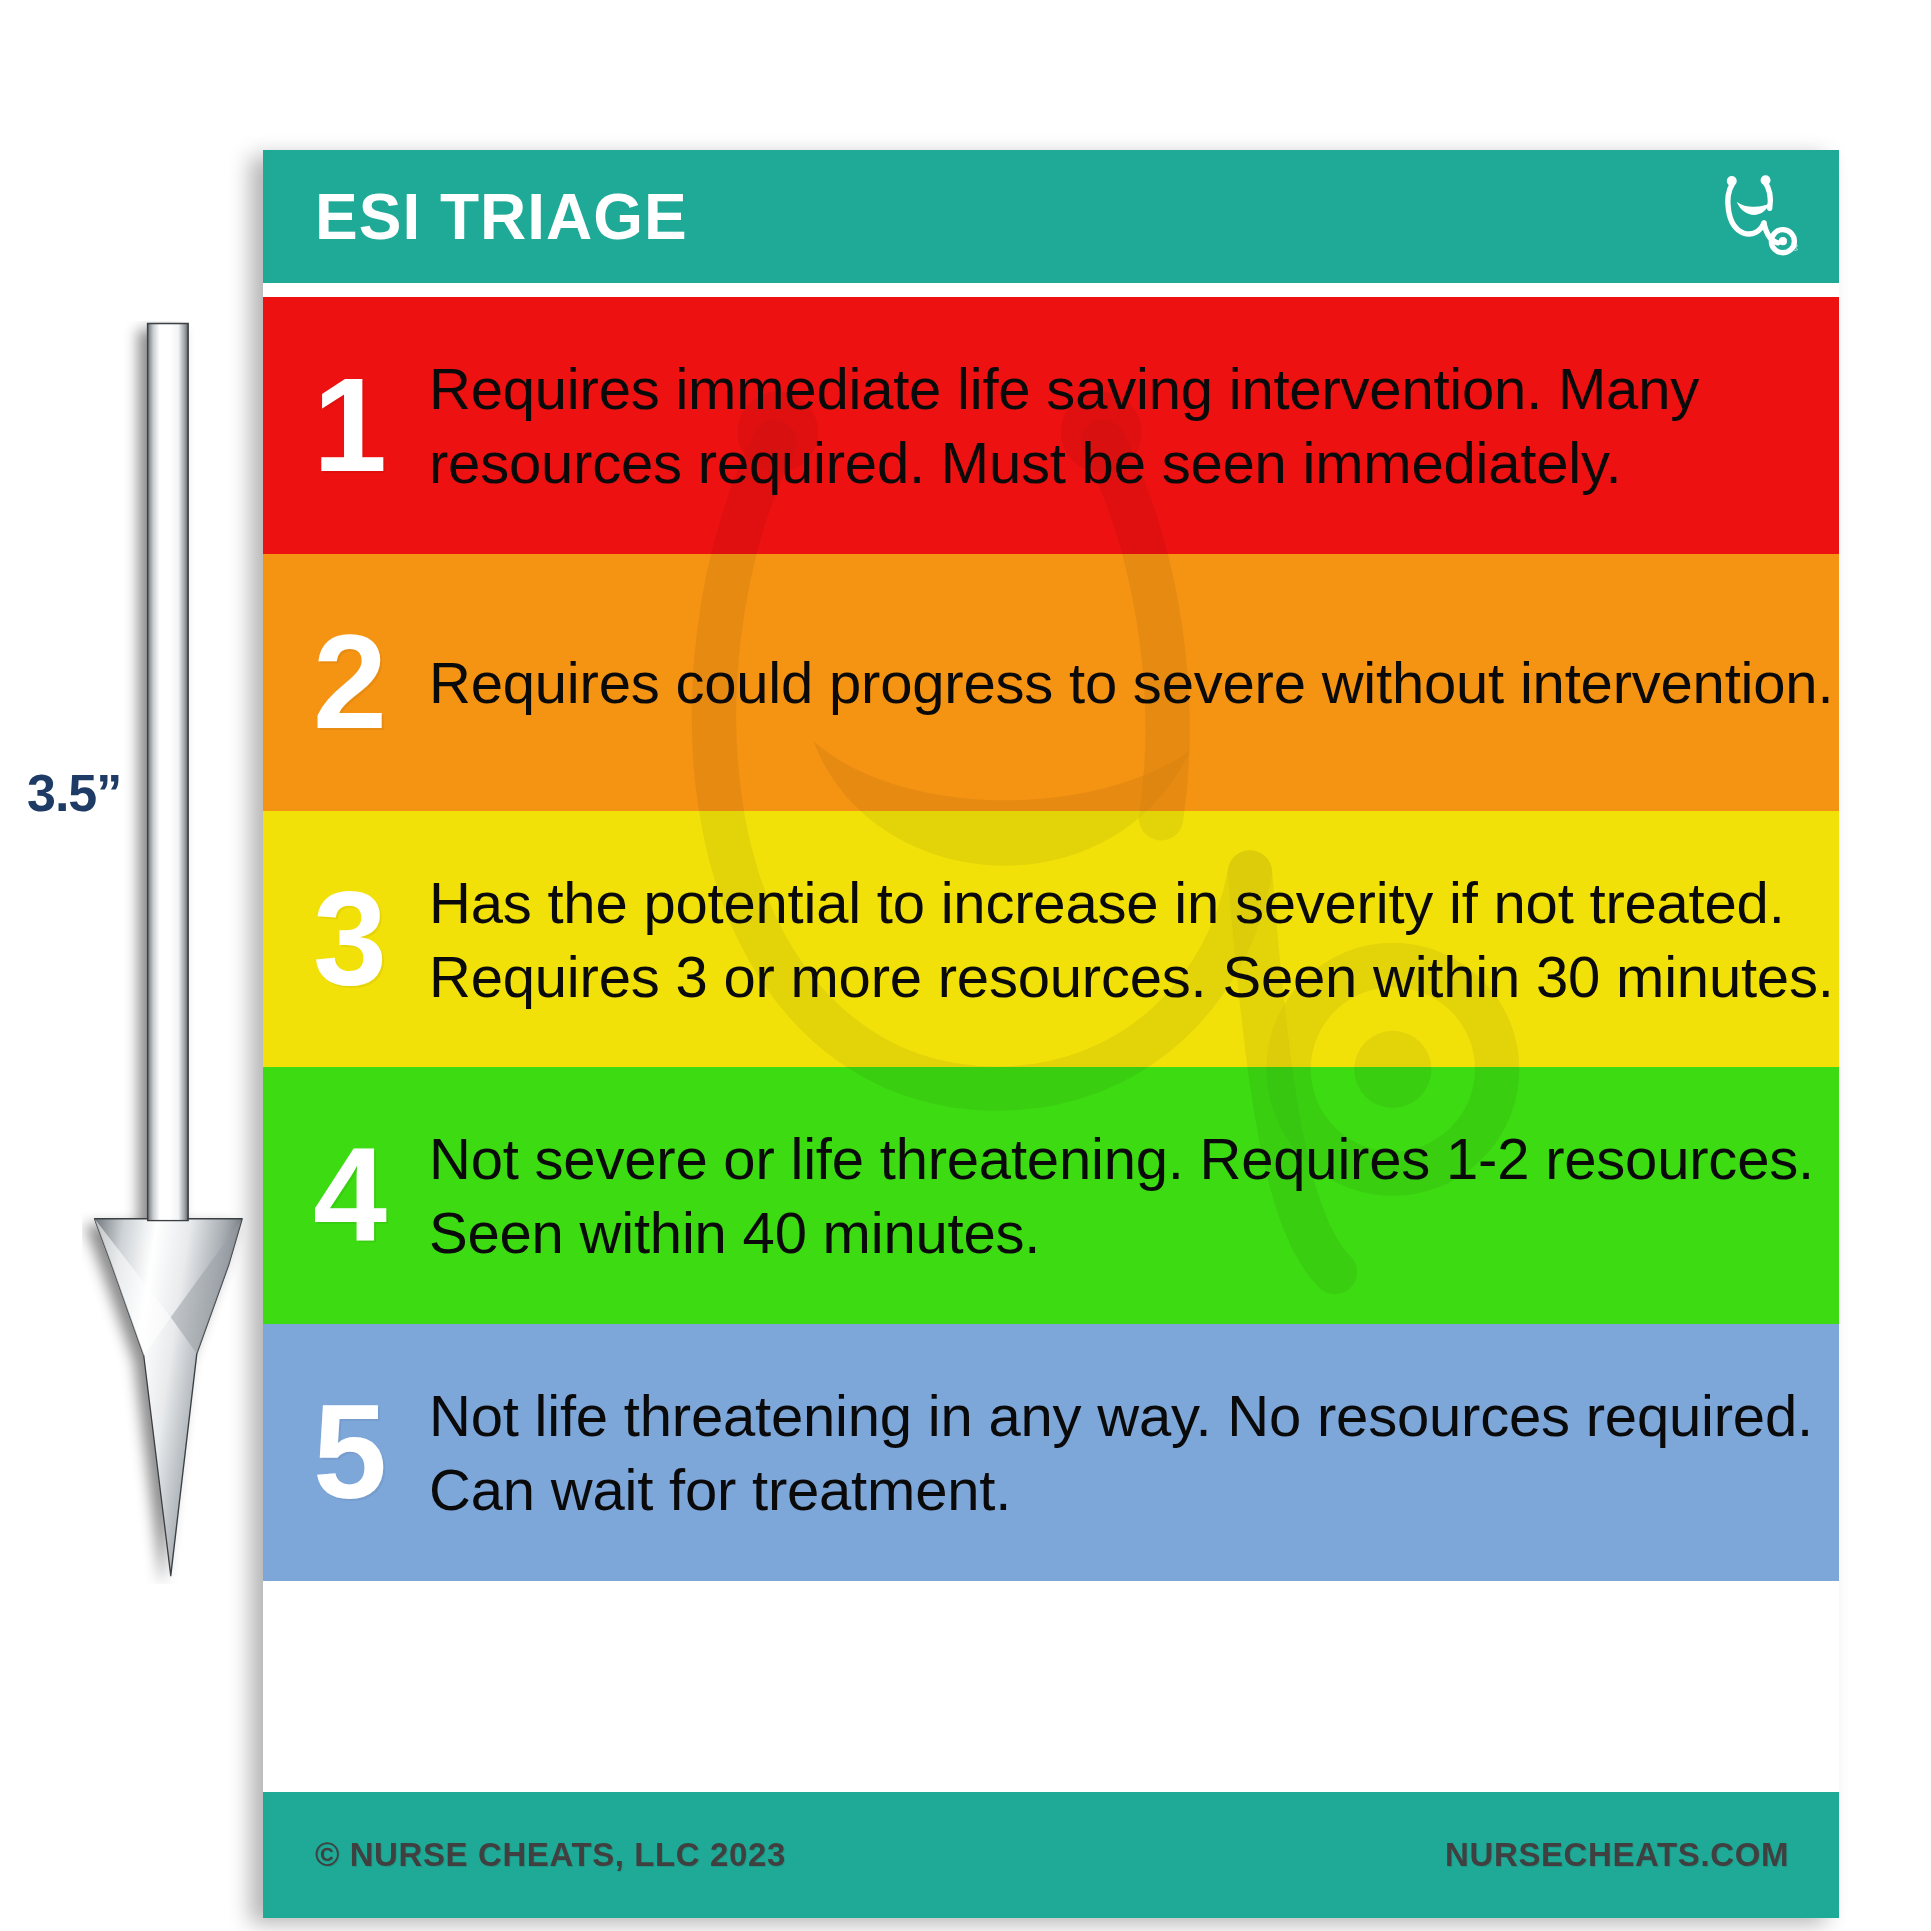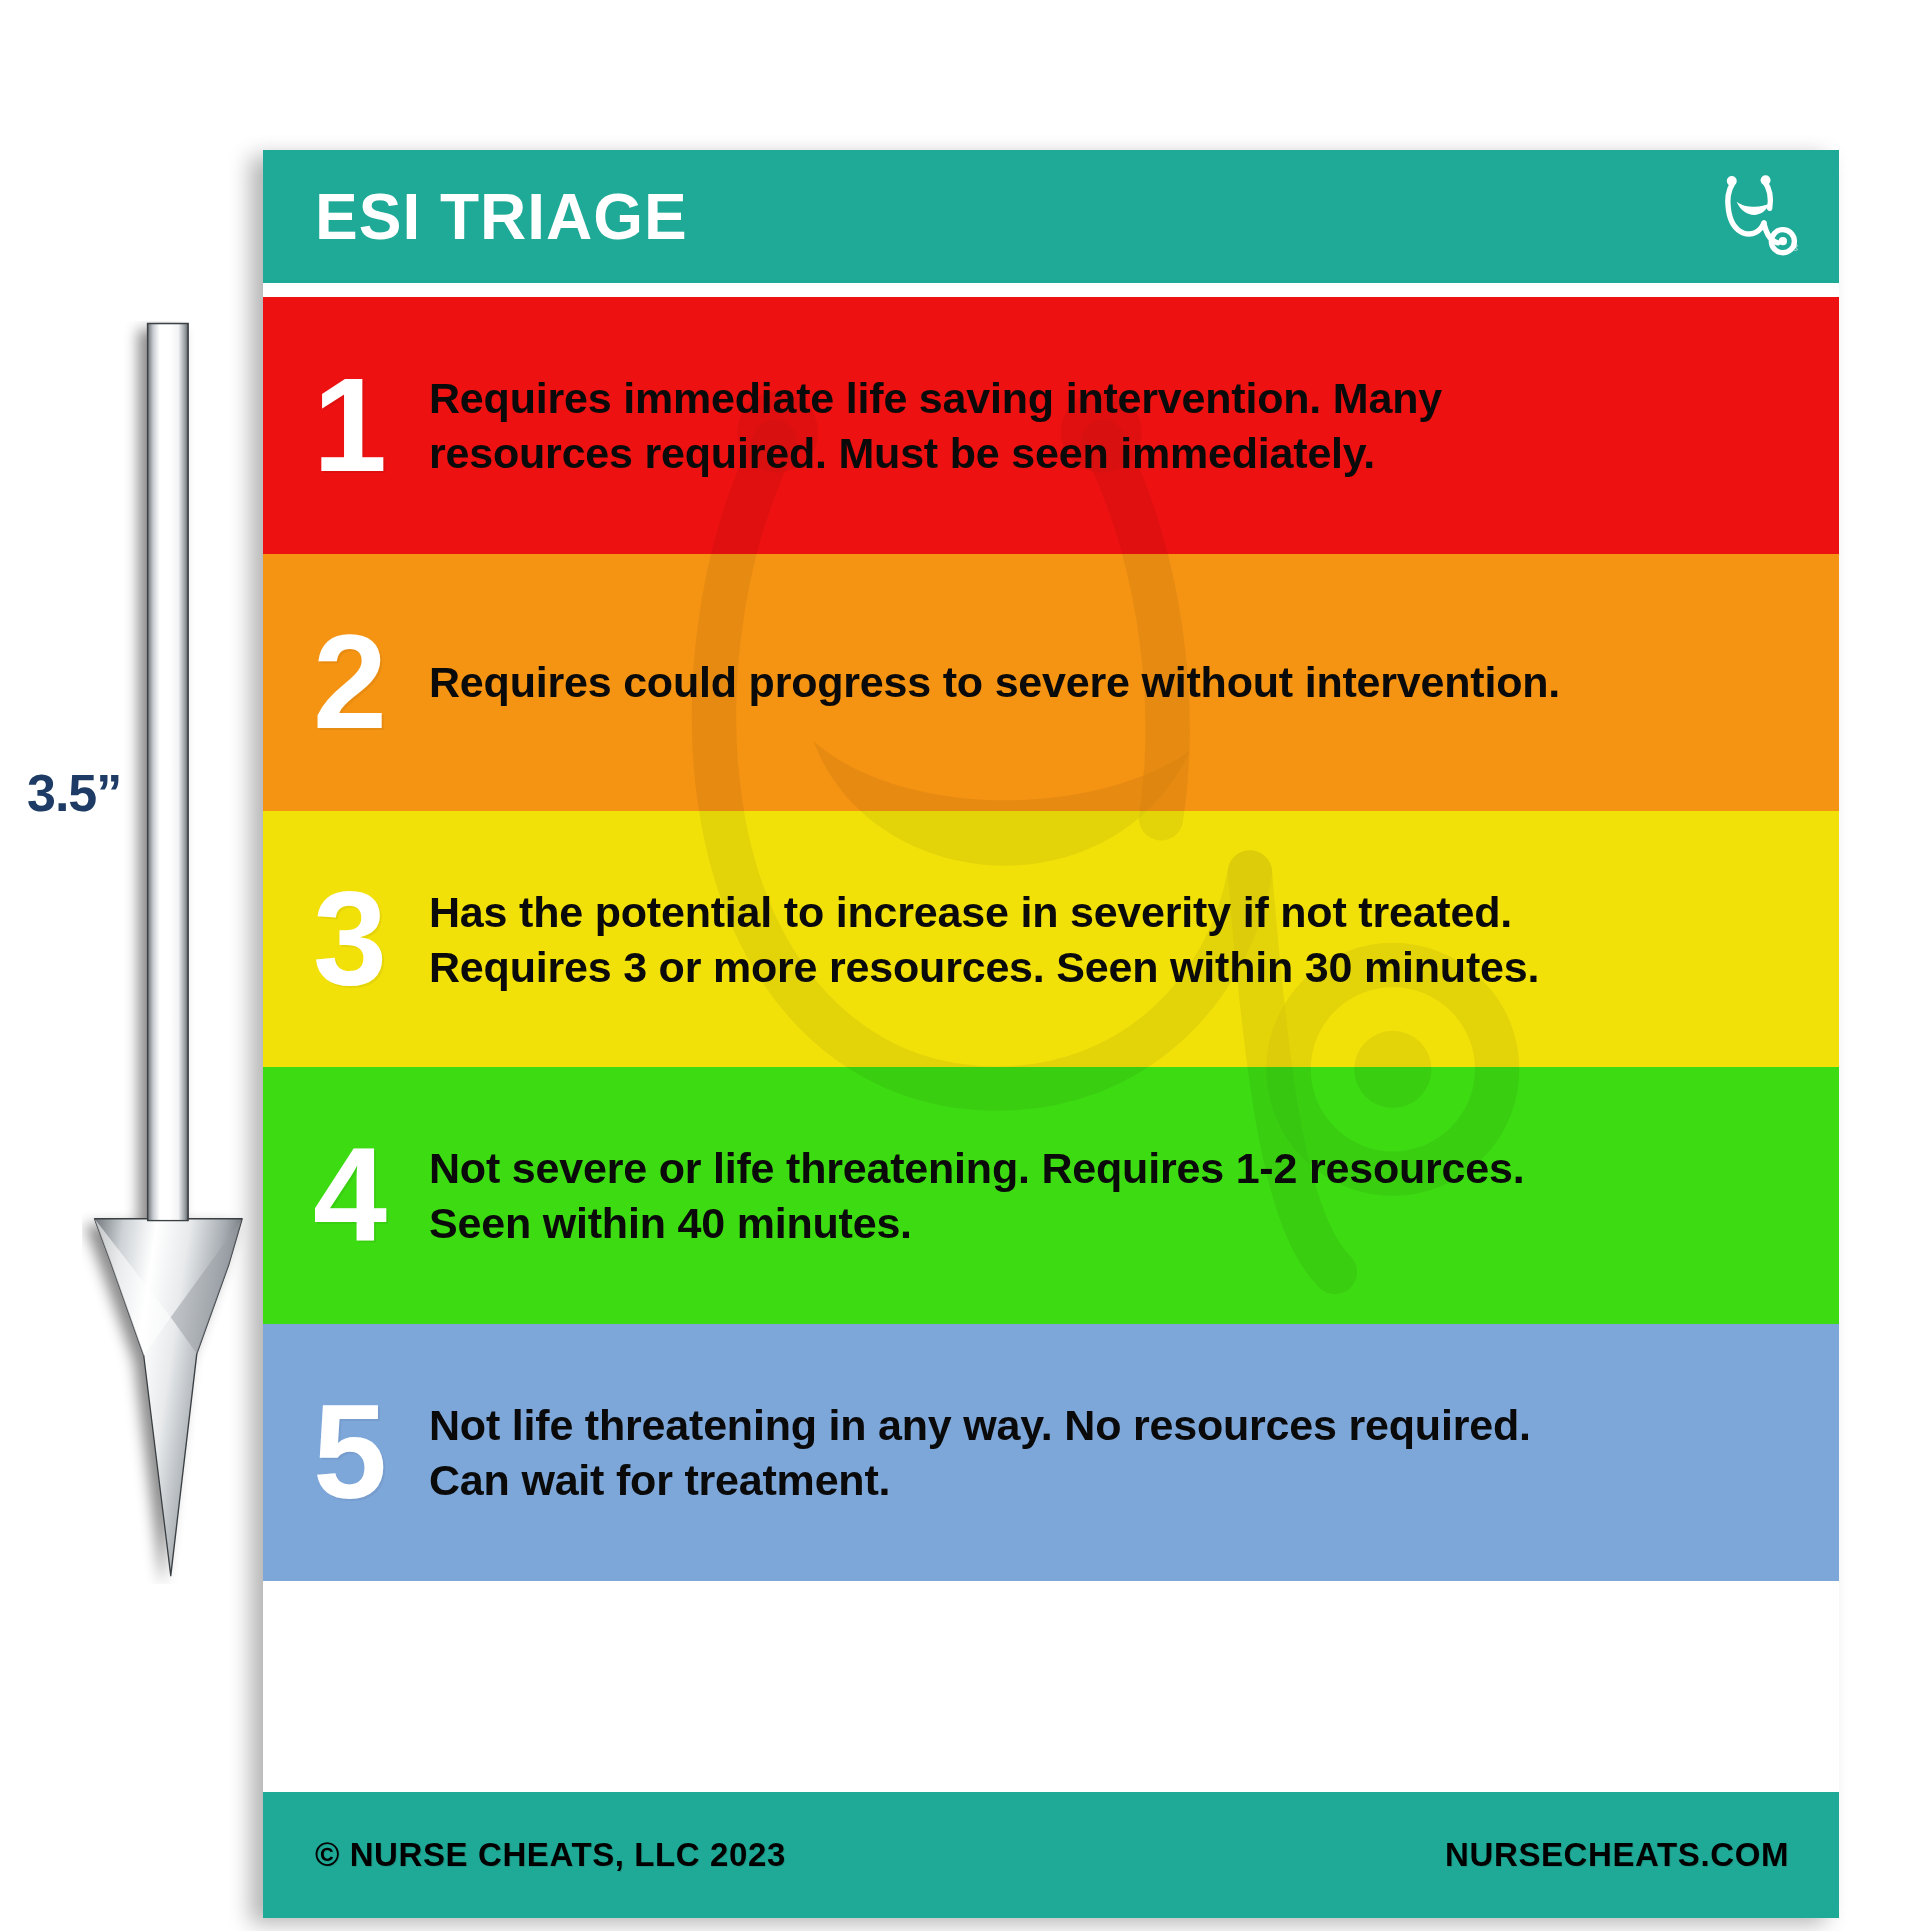--- a/index.html
+++ b/index.html
@@ -55,37 +55,37 @@
     font-size:133px;
     font-weight:bold;
     line-height:0.92;
     width:116px;
     flex:0 0 116px;
     text-align:left;
     text-shadow: 1.9px 1.9px 0 rgba(0,0,0,0.05);
   }
   .band-text{
     color:#0a0a0a;
-    font-size:43px;
-    font-weight:bold;
+    font-size:58px;
+    font-weight:normal;
     line-height:1.27;
     letter-spacing:-0.2px;
     flex:1 1 auto;
   }
   .band-text .ln{ display:block; white-space:nowrap; }
 
   
   #card-footer{
     position:absolute; left:0; bottom:0; width:100%; height:126px;
     background:#1faa97;
     display:flex; align-items:center; justify-content:space-between;
     padding:0 50px 0 52px;
   }
   .footer-text{
-    color:#000000;
+    color:#404040;
     font-size:33px;
     font-weight:bold;
     letter-spacing:0.6px;
     white-space:nowrap;
     text-shadow:1px 1px 0 rgba(0,0,0,0.10);
   }
 
   
   #watermark{
     position:absolute; left:0; top:147px;

